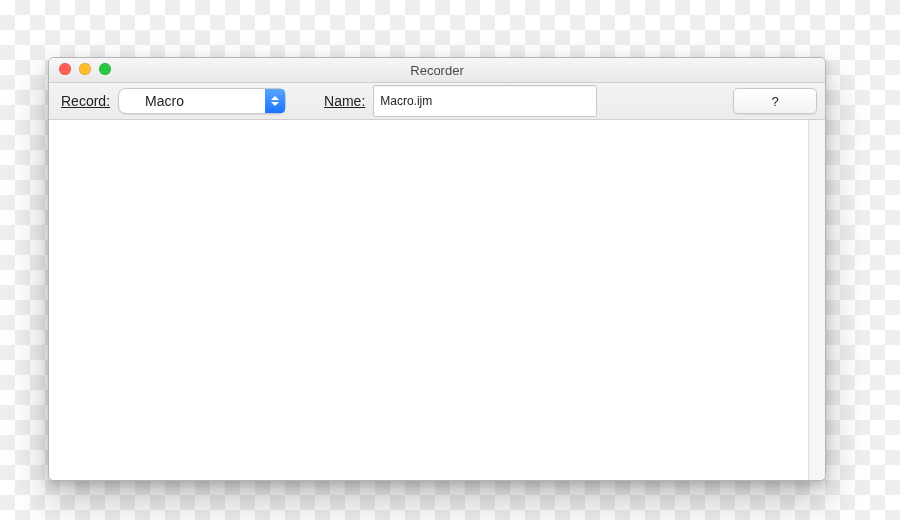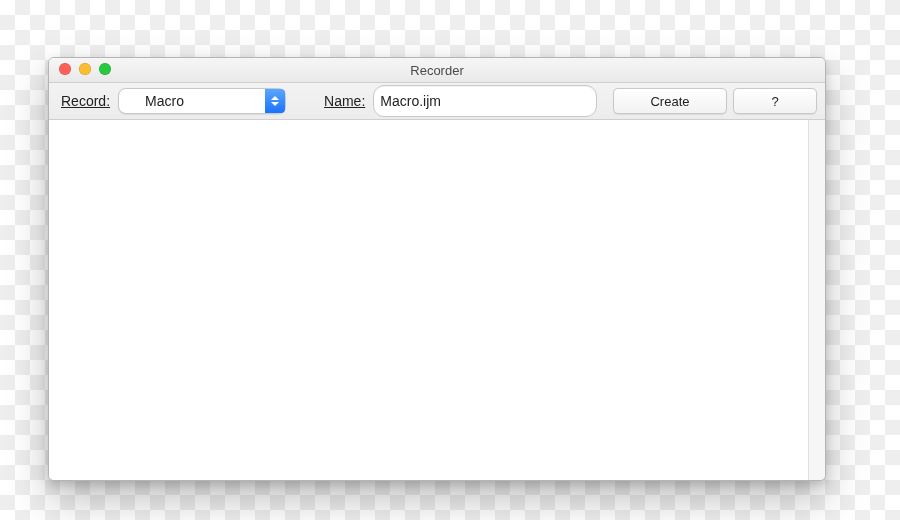--- a/index.html
+++ b/index.html
@@ -116,23 +116,23 @@
   .select-arrows .arrow-up   { border-bottom: 4px solid #fff; }
   .select-arrows .arrow-down { border-top: 4px solid #fff; }
 
   .spacer-sm { width: 22px; }
 
   .text-input {
     height: 22px;
     width: 210px;
     border: 1px solid #c8c8c8;
     background: #fff;
-    border-radius: 11px;
+    border-radius: 2px;
     padding: 4px 6px;
-    font-size: 14px;
+    font-size: 12px;
     font-family: inherit;
     color: #222;
     box-shadow: inset 0 1px 1px rgba(0,0,0,0.06);
     outline: none;
   }
 
   .flex-grow { flex: 1 1 auto; }
 
   .btn {
     height: 24px;
@@ -193,23 +193,20 @@
       </div>
 
       <div class="spacer-sm"></div>
 
       <span class="label">Name:</span>
 
       <input class="text-input" type="text" value="Macro.ijm" style="">
 
       <div class="flex-grow"></div>
 
-      <div class="btn">
-        <span>Create</span>
-      </div>
       <div class="btn help">
         <span>?</span>
       </div>
     </div>
 
     <div class="content-wrap">
       <div class="content">
         <span></span>
       </div>
       <div class="scrollbar"></div>

